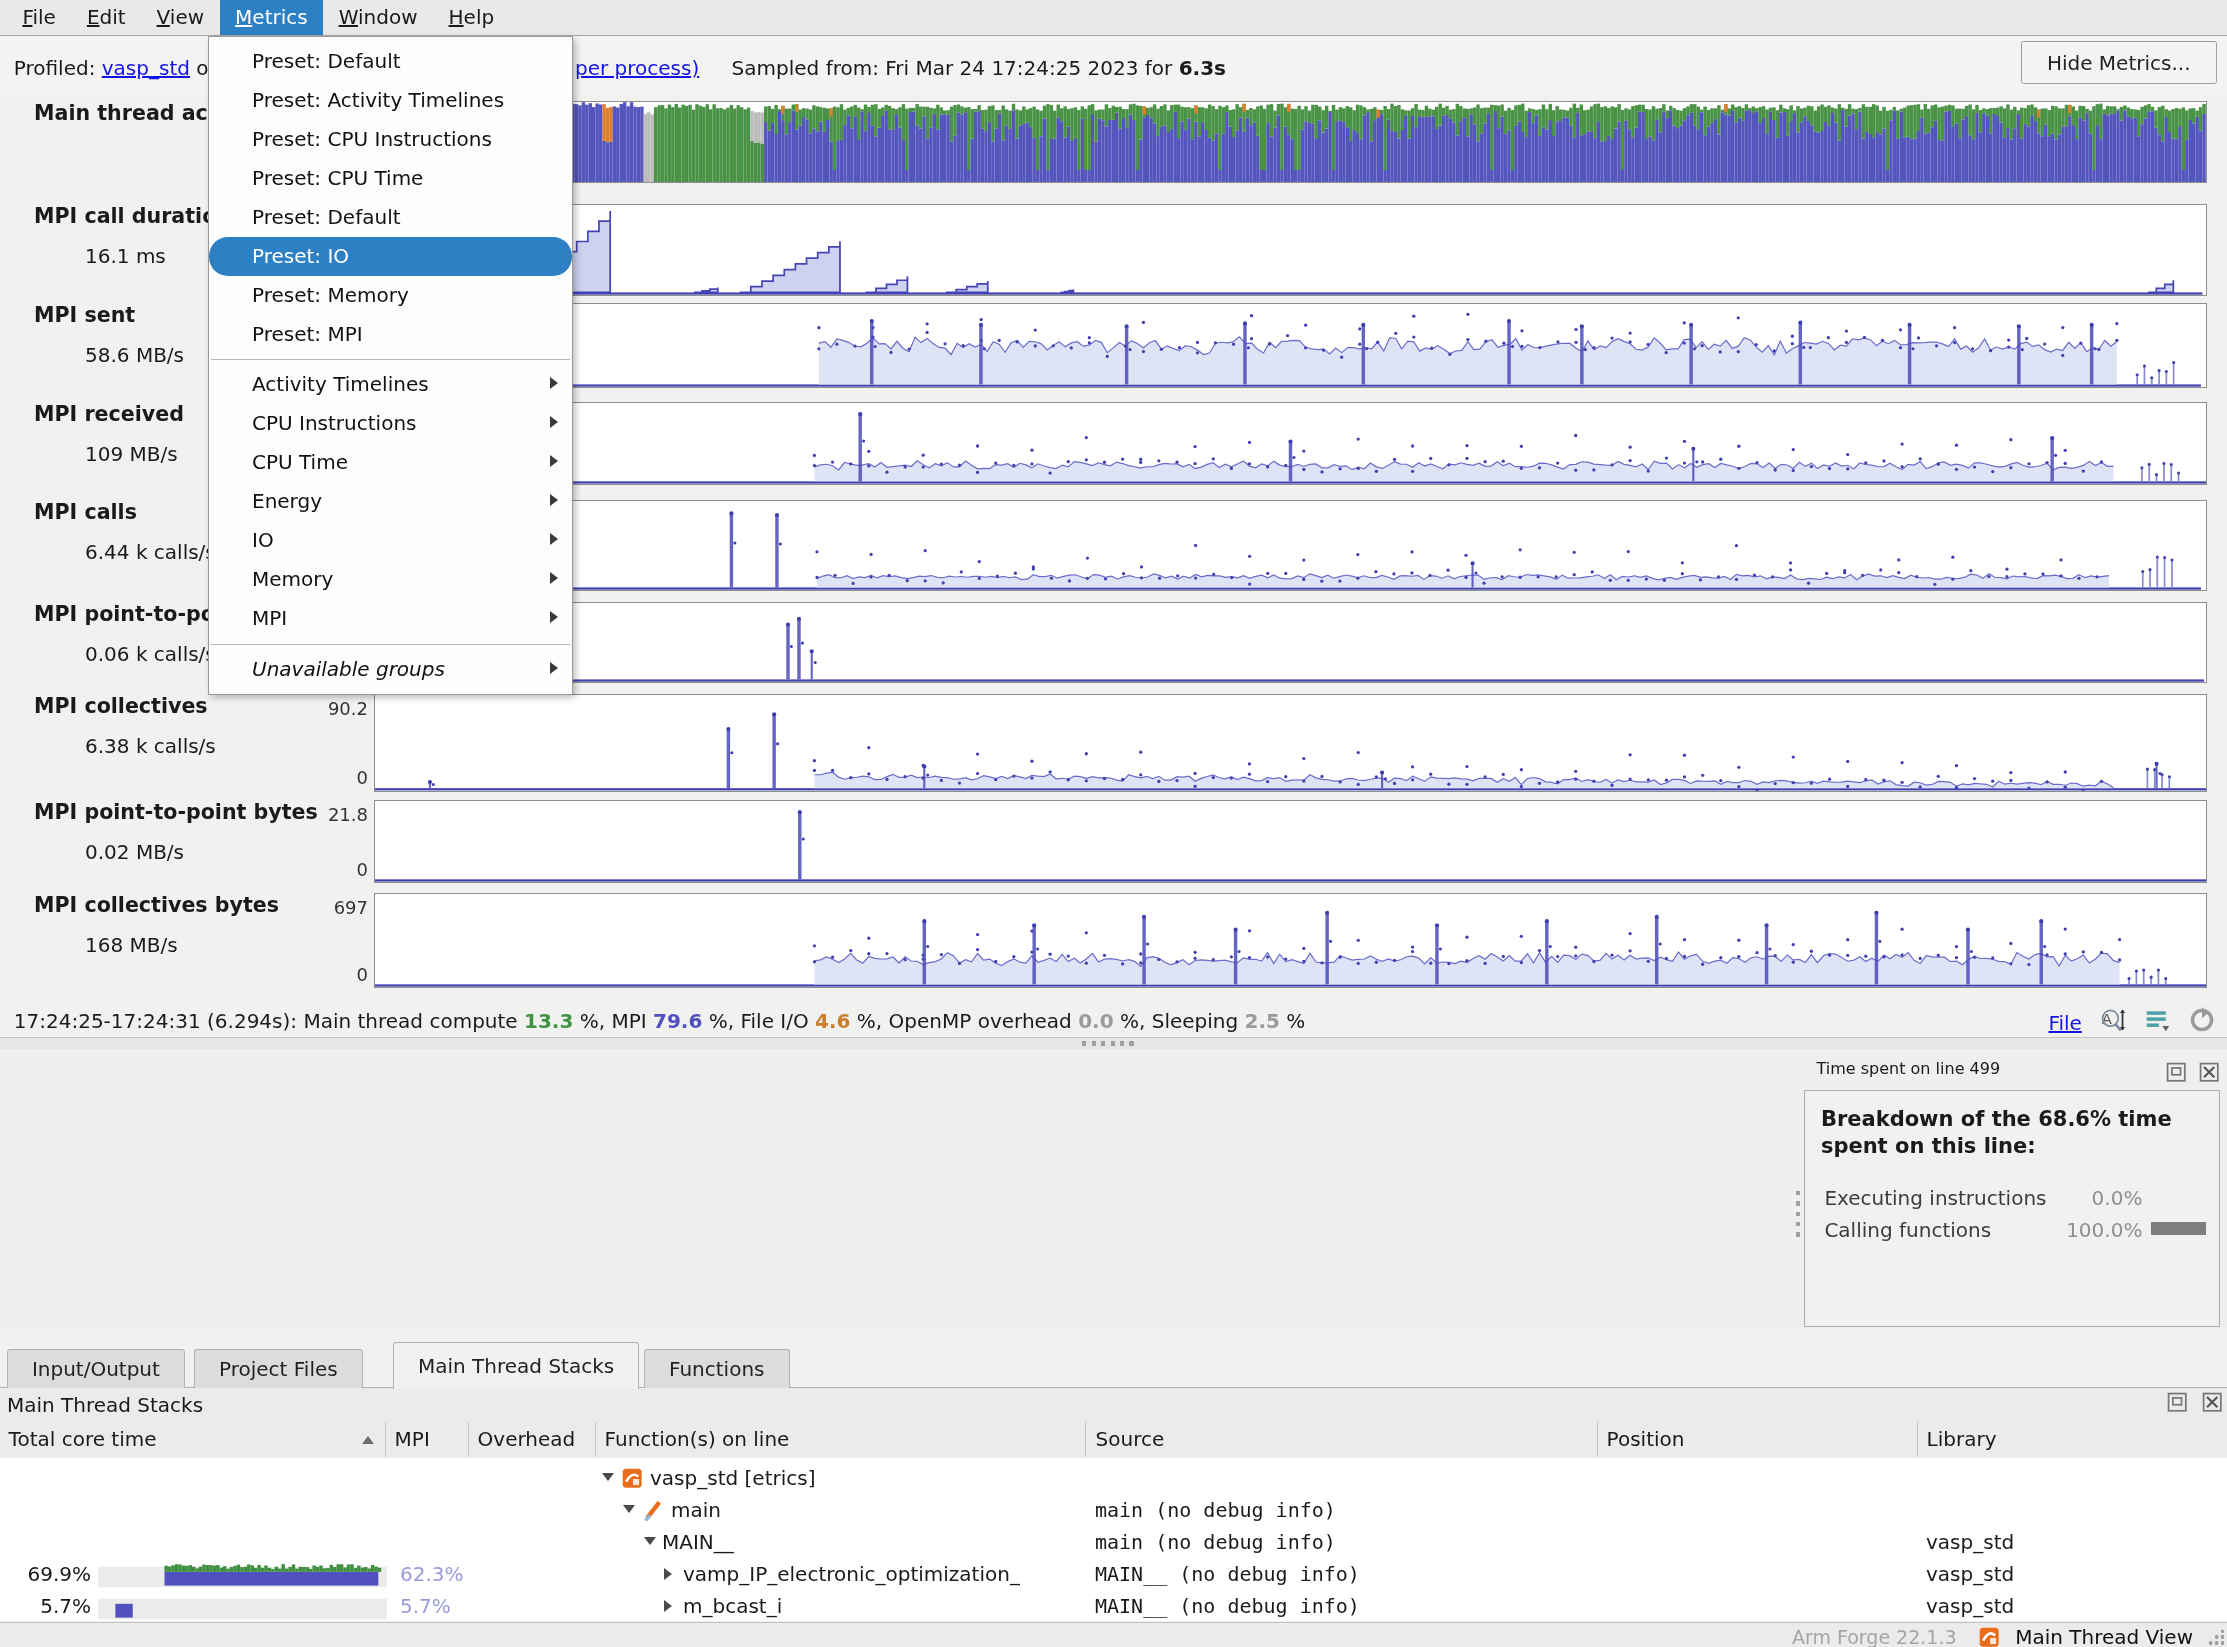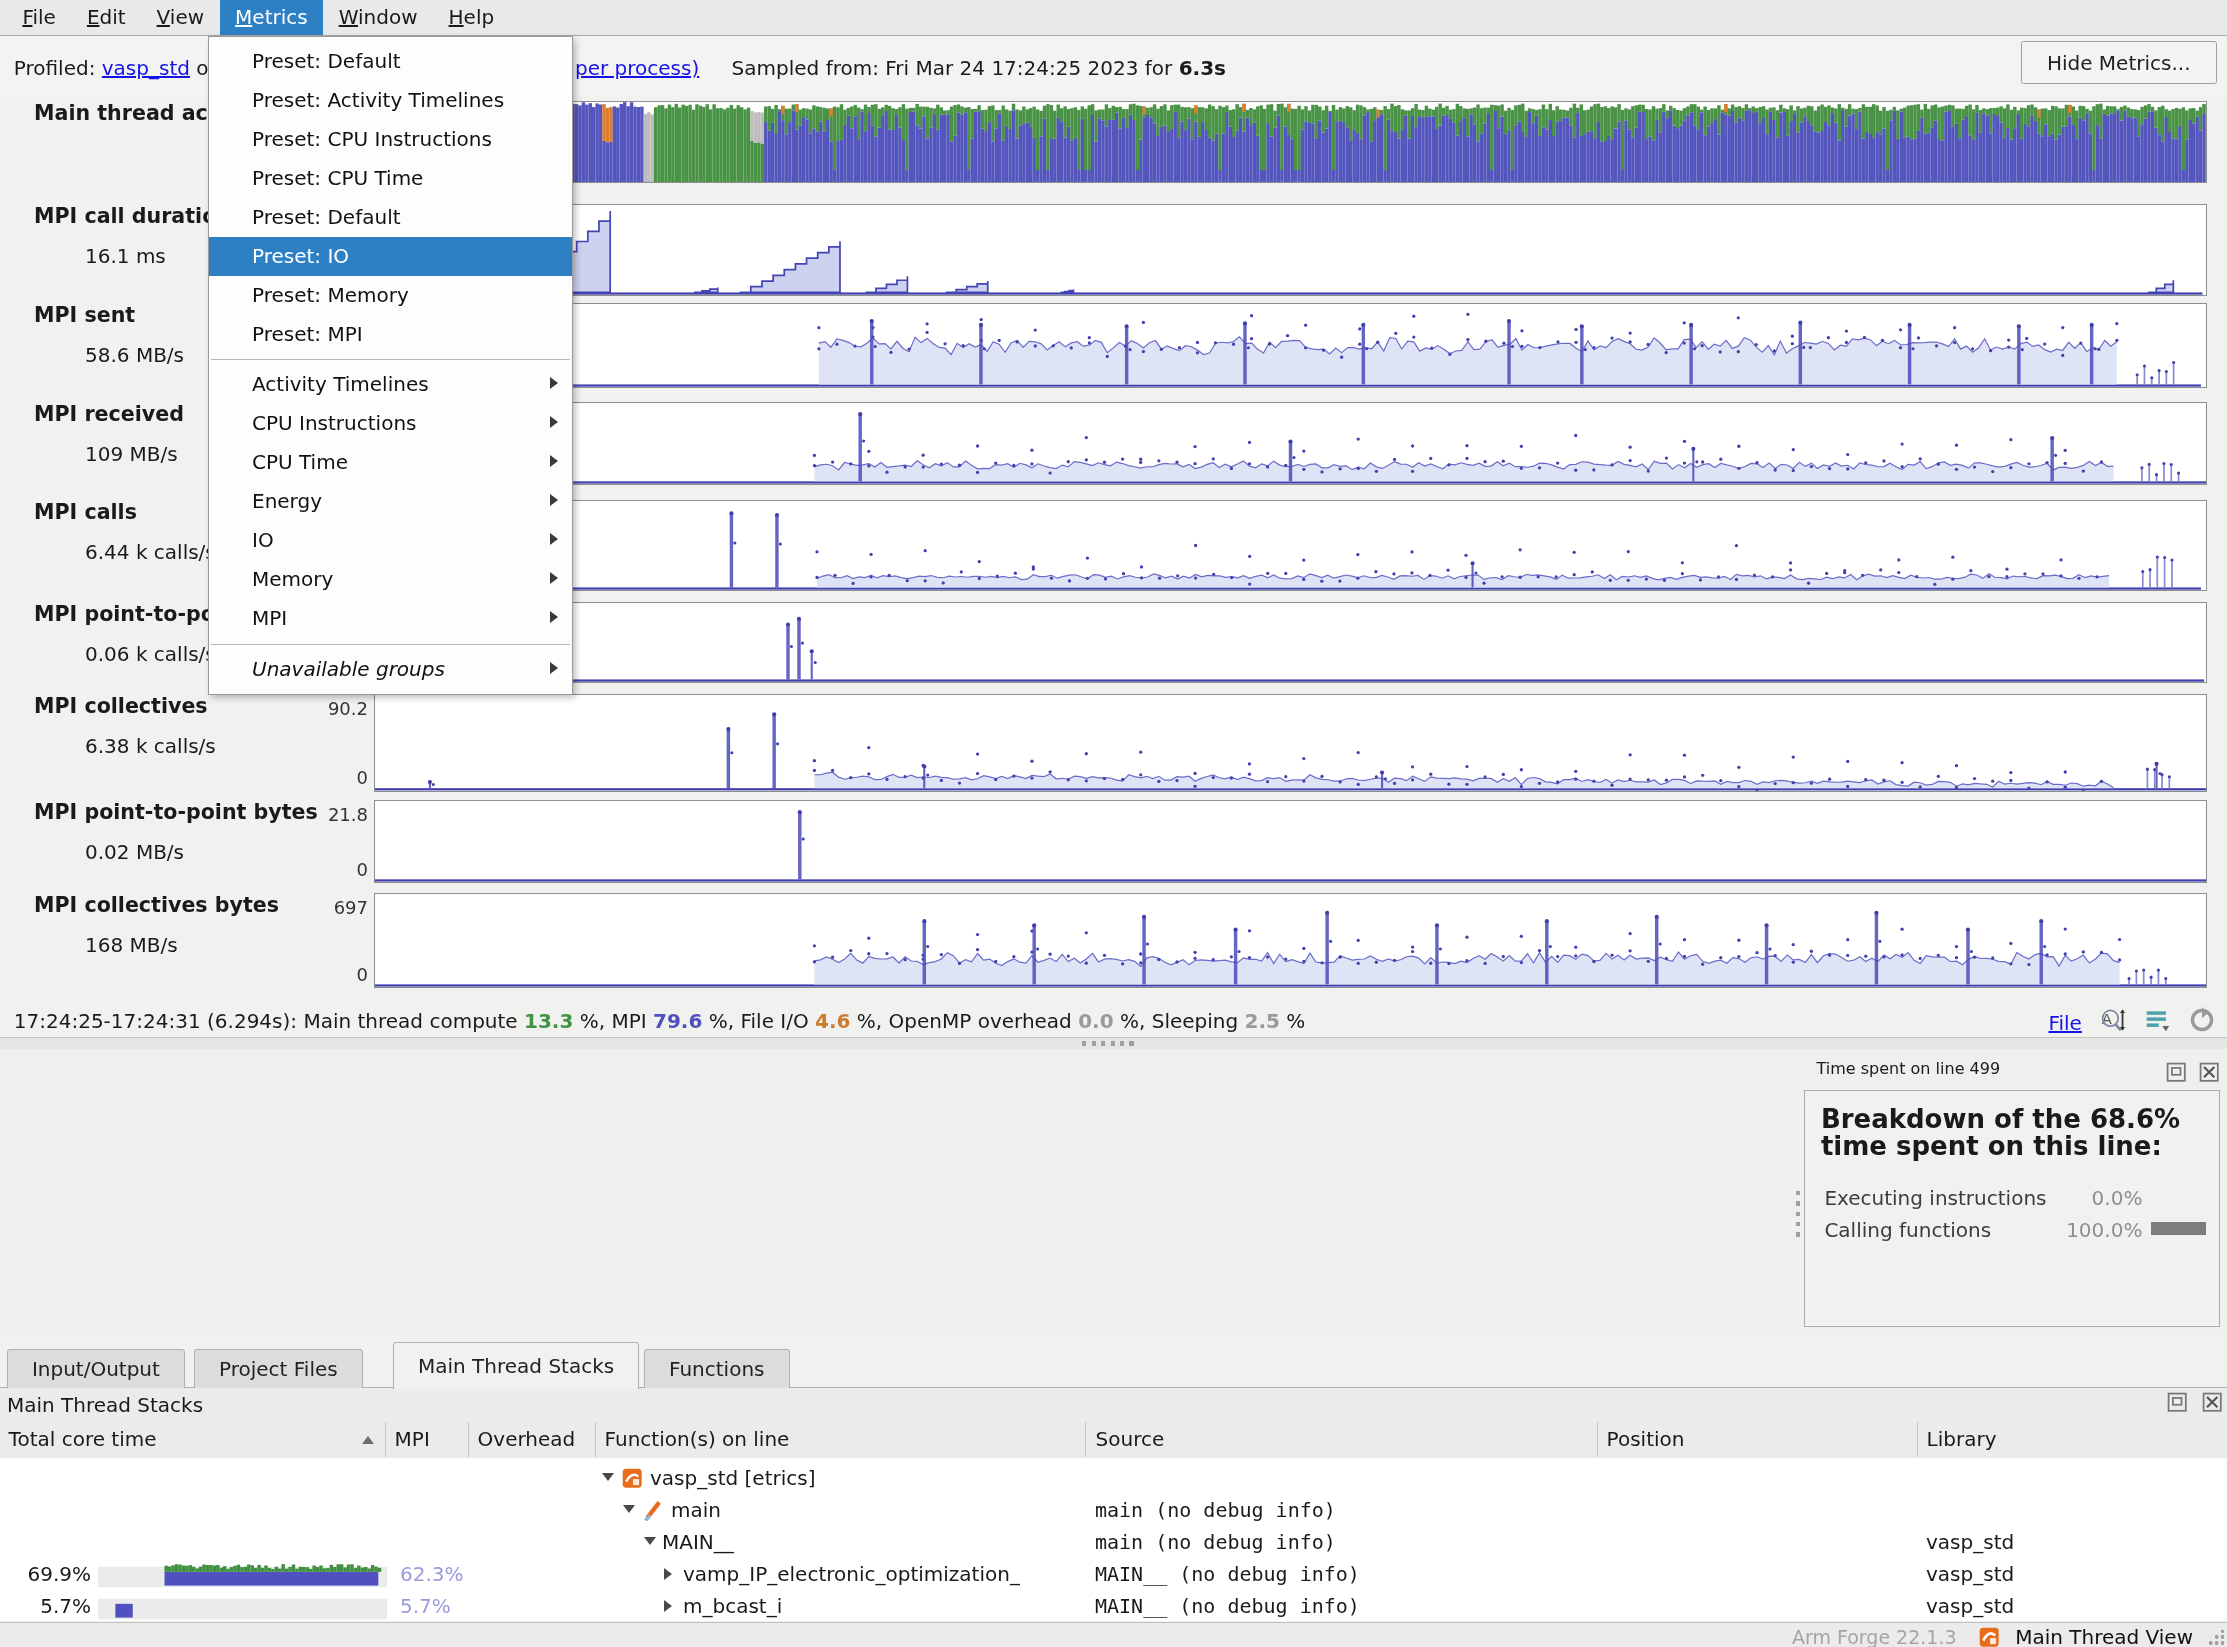--- a/index.html
+++ b/index.html
@@ -37,21 +37,21 @@
   .hsplit .dots{position:absolute;left:1082px;top:3.4px;width:52px;height:4.3px;
       background:repeating-linear-gradient(90deg,#9f9f9f 0 4.3px,transparent 4.3px 9.5px);}
   
   #middle{position:absolute;left:0;top:1049px;width:2227px;height:284px;background:#efefee;}
   #time-panel{position:absolute;left:1801px;top:6.9px;width:423px;height:277px;}
   #tp-title{position:absolute;left:15.5px;top:3.4px;font-size:16px;}
   .win-icons{position:absolute;right:3.4px;top:5.2px;}
   .win-icons svg{margin-left:6.9px;}
   #tp-box{position:absolute;left:3.4px;top:34px;width:416px;height:237px;border:0.9px solid #ababab;
           background:#f1f1f0;box-sizing:border-box;}
-  #tp-head{position:absolute;left:15.5px;top:15.5px;width:379px;font-weight:bold;font-size:26px;line-height:27px;}
+  #tp-head{position:absolute;left:15.5px;top:15.5px;width:379px;font-weight:bold;font-size:21px;line-height:27px;}
   .tp-row{position:absolute;left:19px;width:387px;font-size:20px;color:#3c3c3c;}
   .tp-row .val{position:absolute;right:69px;color:#8f8f8f;}
   .tp-row .bar{position:absolute;right:5.2px;top:4.3px;width:55px;height:13px;background:#7d7d7d;}
   .vdots{position:absolute;left:1796px;top:142px;width:4.3px;height:52px;
       background:repeating-linear-gradient(180deg,#a0a0a0 0 4.3px,transparent 4.3px 10.3px);}
   
   #tabsrow{position:absolute;left:0;top:1333px;width:2227px;height:55px;}
   #tabsrow .rule{position:absolute;left:0;top:54px;width:2227px;height:0.9px;background:#b1b1b1;}
   .tab{position:absolute;top:15.5px;height:39px;background:#dcdcdc;border:0.9px solid #b1b1b1;
        border-bottom:none;border-radius:3.4px 3.4px 0 0;font-size:20px;line-height:39px;
@@ -87,21 +87,21 @@
                 radial-gradient(circle at 8.6px 13px,#a0a0a0 1.7px,transparent 2.2px),
                 radial-gradient(circle at 14.6px 13px,#a0a0a0 1.7px,transparent 2.2px),
                 radial-gradient(circle at 8.6px 6.9px,#a0a0a0 1.7px,transparent 2.2px),
                 radial-gradient(circle at 14.6px 6.9px,#a0a0a0 1.7px,transparent 2.2px),
                 radial-gradient(circle at 14.6px 0.9px,#a0a0a0 1.7px,transparent 2.2px);}
   
   #dropdown{position:absolute;left:208px;top:36px;width:363px;background:#fdfdfd;
       border:0.9px solid #9a9a9a;box-shadow:2.6px 3.4px 6.9px rgba(0,0,0,.28);z-index:100;
       padding:5.2px 0;font-size:20px;}
   .dd-item{position:relative;height:39px;line-height:39px;padding-left:43px;color:#111;cursor:default;}
-  .dd-item.sel{background:#2e80c4;color:#fff;}
+  .dd-item.sel{background:#2e80c4;color:#fff;border-radius:19px;}
   .dd-item.italic{font-style:italic;}
   .dd-sep{height:0.9px;background:#b8b8b8;margin:5.2px 1.7px;}
   .dd-arrow{position:absolute;right:13.8px;top:12px;width:0;height:0;
       border-top:6.9px solid transparent;border-bottom:6.9px solid transparent;border-left:8.6px solid #3a3a3a;}
 </style>
 </head>
 <body>
 
 <div id="root">
   <div id="menubar"><div class="mb-item"><span class="u">F</span>ile</div><div class="mb-item"><span class="u">E</span>dit</div><div class="mb-item"><span class="u">V</span>iew</div><div class="mb-item active"><span class="u">M</span>etrics</div><div class="mb-item"><span class="u">W</span>indow</div><div class="mb-item"><span class="u">H</span>elp</div></div>

